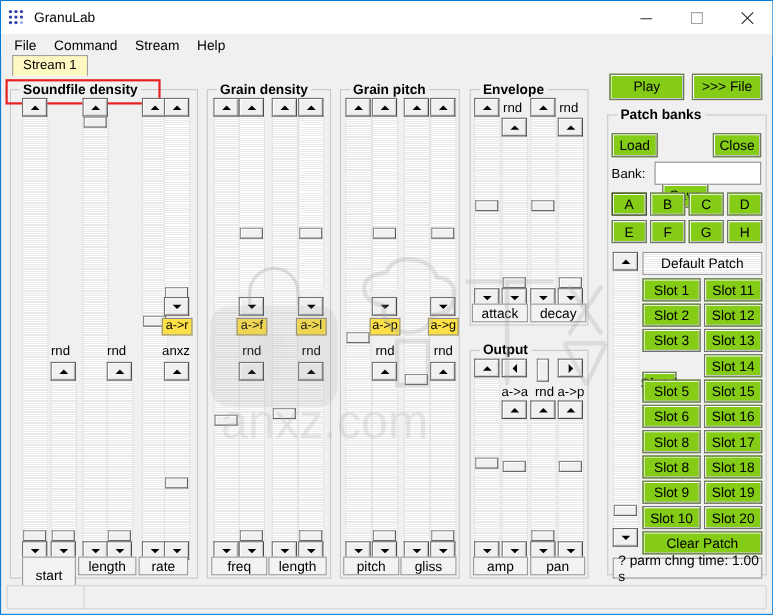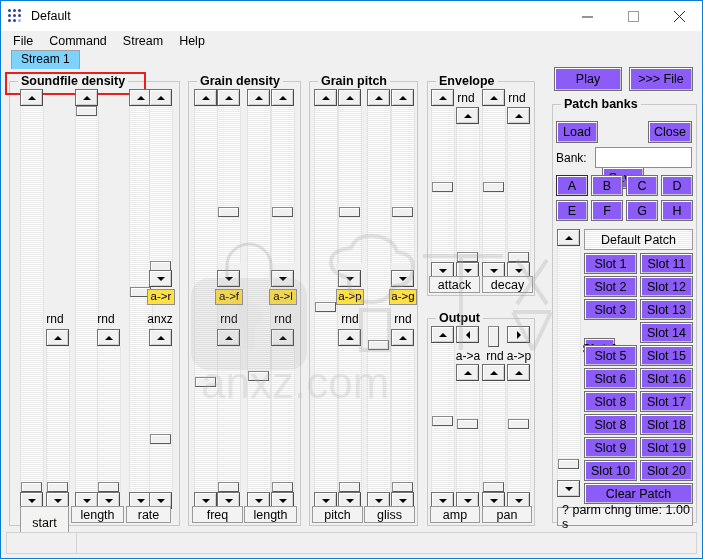--- a/index.html
+++ b/index.html
@@ -53,21 +53,21 @@
   }
 
   
   .tabstrip {
     position: absolute; left: 6px; top: 49px; width: 691px; height: 20px;
   }
   .tab {
     position: absolute; left: 4px; top: 0;
     padding: 2px 9px 3px 9px;
     font-size: 12px;
-    background: #7dd3fc;
+    background: #fef9c3;
     border: 1px solid #a0a0a0;
     border-bottom: none;
     line-height: 13px;
   }
 
   
   .group {
     position: absolute;
     border: 1px solid #c8c8c8;
     background: #f0f0f0;
@@ -148,21 +148,21 @@
     background: #f3f3f1;
     border: 1px solid #9a9a9a;
     font-size: 12.5px; color: #000;
     display: flex; align-items: center; justify-content: center;
     white-space: nowrap;
   }
 
   
   .btn {
     position: absolute;
-    background: #8b5cf6;
+    background: #84cc16;
     border: 1px solid #707070;
     box-shadow: inset 1px 1px 0 #ffffff, inset -1px -1px 0 #c4c4c4;
     font-size: 12.5px; color: #000;
     display: flex; align-items: center; justify-content: center;
     white-space: nowrap;
   }
   .btn.sel {
     border: 1px solid #303030;
     box-shadow: inset 1px 1px 0 #ffffff, inset -1px -1px 0 #c4c4c4, 0 0 0 1px #ffffff inset;
   }
@@ -224,21 +224,21 @@
       <i style="left:0px;  top:1px;"></i>
         <i style="left:5px; top:1px;"></i>
         <i style="left:10px;top:1px;"></i>
       <i style="left:0px;  top:6px;"></i>
         <i style="left:5px; top:6px;"></i>
         <i style="left:10px;top:6px;"></i>
       <i style="left:0px;  top:11px;"></i>
         <i style="left:5px;top:11px;"></i>
         <i style="left:10px;top:11px;background:#9bb0e8;"></i>
     </div>
-    <div class="title-text">Default</div>
+    <div class="title-text">GranuLab</div>
     <div class="win-btns">
       <div class="win-btn">
         <svg width="11" height="11">
             <line x1="0" y1="6" x2="11" y2="6" stroke="currentColor" stroke-width="1"></line>
           </svg>
       </div>
       <div class="win-btn">
         <svg width="11" height="11">
             <rect x="0.5" y="0.5" width="10" height="10" fill="none" stroke="#9a9a9a" stroke-width="1"></rect>
           </svg>

